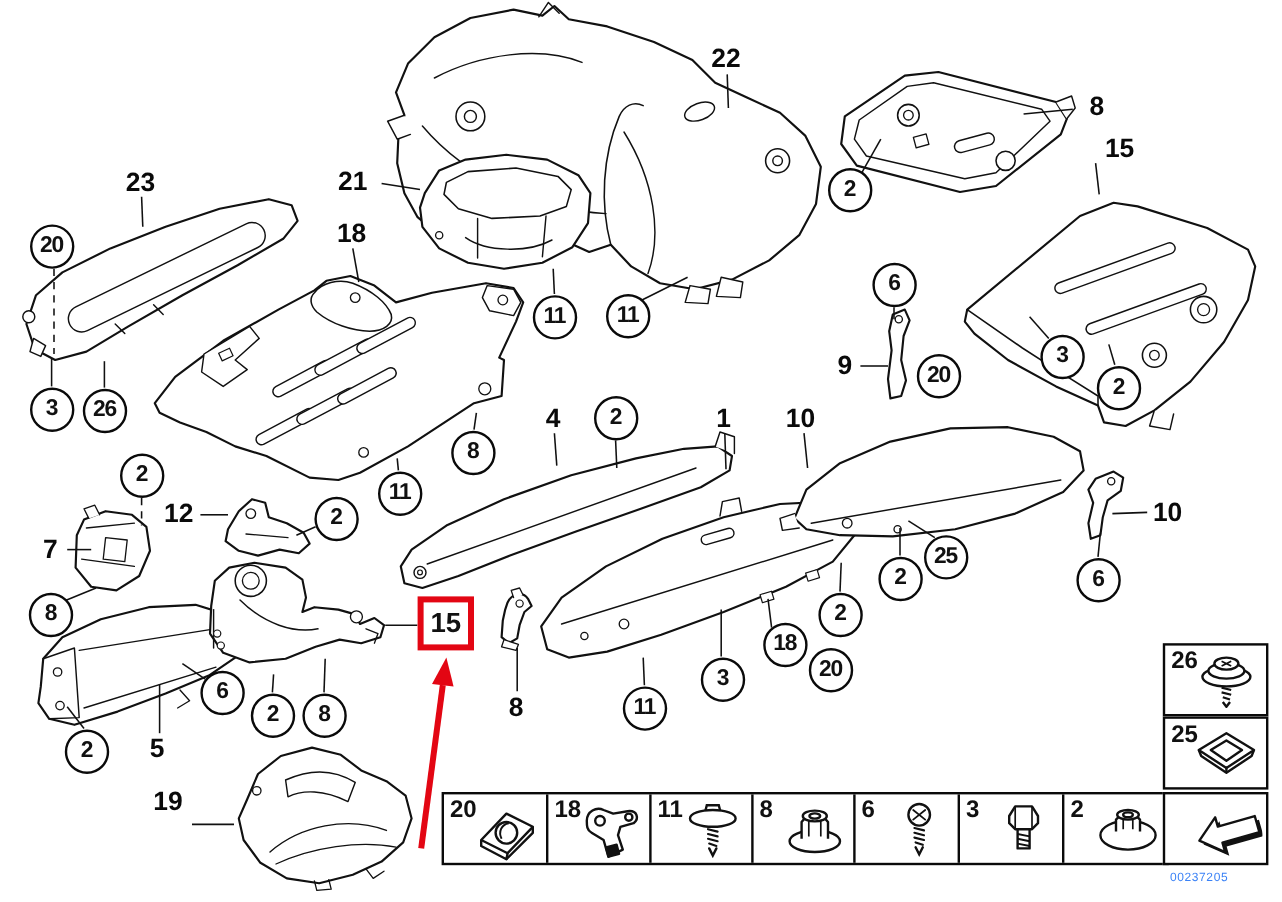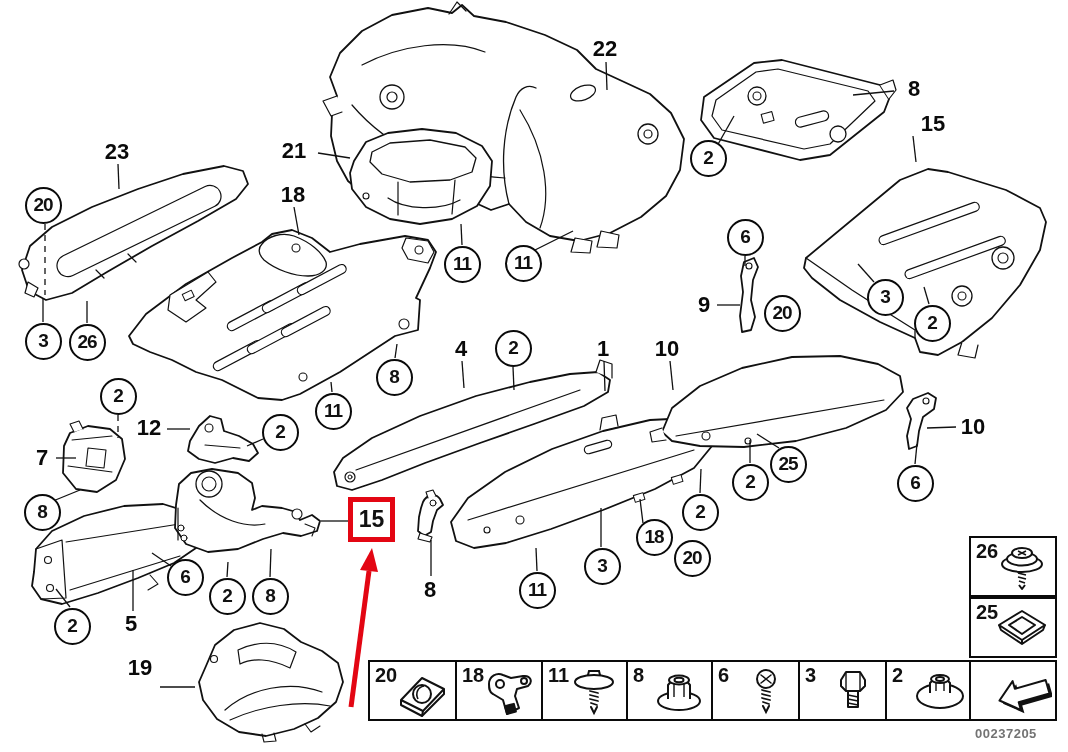--- a/index.html
+++ b/index.html
@@ -13,21 +13,21 @@
                   justify-content:center;letter-spacing:-1px;box-sizing:border-box;}
   #highlight-box{position:absolute;background:#fff;border:5px solid #e30613;box-sizing:border-box;
                  display:flex;align-items:center;justify-content:center;font-size:23px;font-weight:bold;}
   #legend-row{position:absolute;display:flex;border:2.5px solid #0a0a0a;background:#fff;box-sizing:border-box;}
   .legend-cell{position:relative;border-right:2.5px solid #0a0a0a;box-sizing:border-box;height:100%;}
   .legend-cell:last-child{border-right:none;}
   .legend-num{position:absolute;left:5px;top:2px;font-size:20px;font-weight:bold;}
   .legend-icon{position:absolute;right:2px;bottom:1px;width:60px;height:52px;}
   .side-cell{position:absolute;border:2.5px solid #0a0a0a;background:#fff;box-sizing:border-box;}
   .side-cell .legend-icon{right:3px;bottom:1px;}
-  #image-code{position:absolute;font-size:13px;letter-spacing:.5px;color:#737373;font-weight:bold;}
+  #image-code{position:absolute;font-size:10px;letter-spacing:.5px;color:#3b82f6;}
 </style>
 </head>
 <body>
 
 <div id="stage">
 
   <svg id="art" width="1068" height="752" viewBox="0 0 1068 752">
     <g id="parts" fill="#ffffff" stroke="#111" stroke-width="1.8" stroke-linejoin="round" stroke-linecap="round">
 
       <g>

